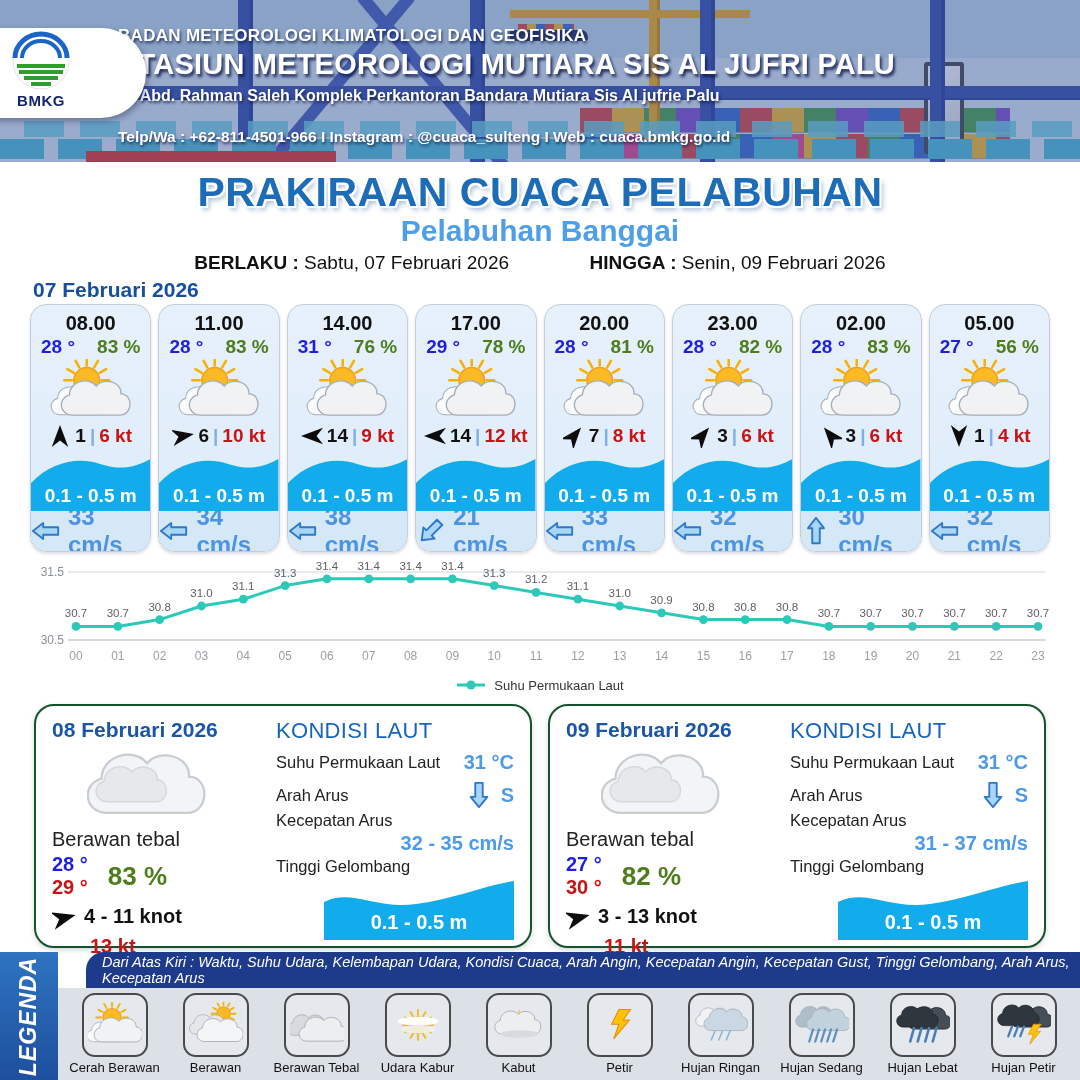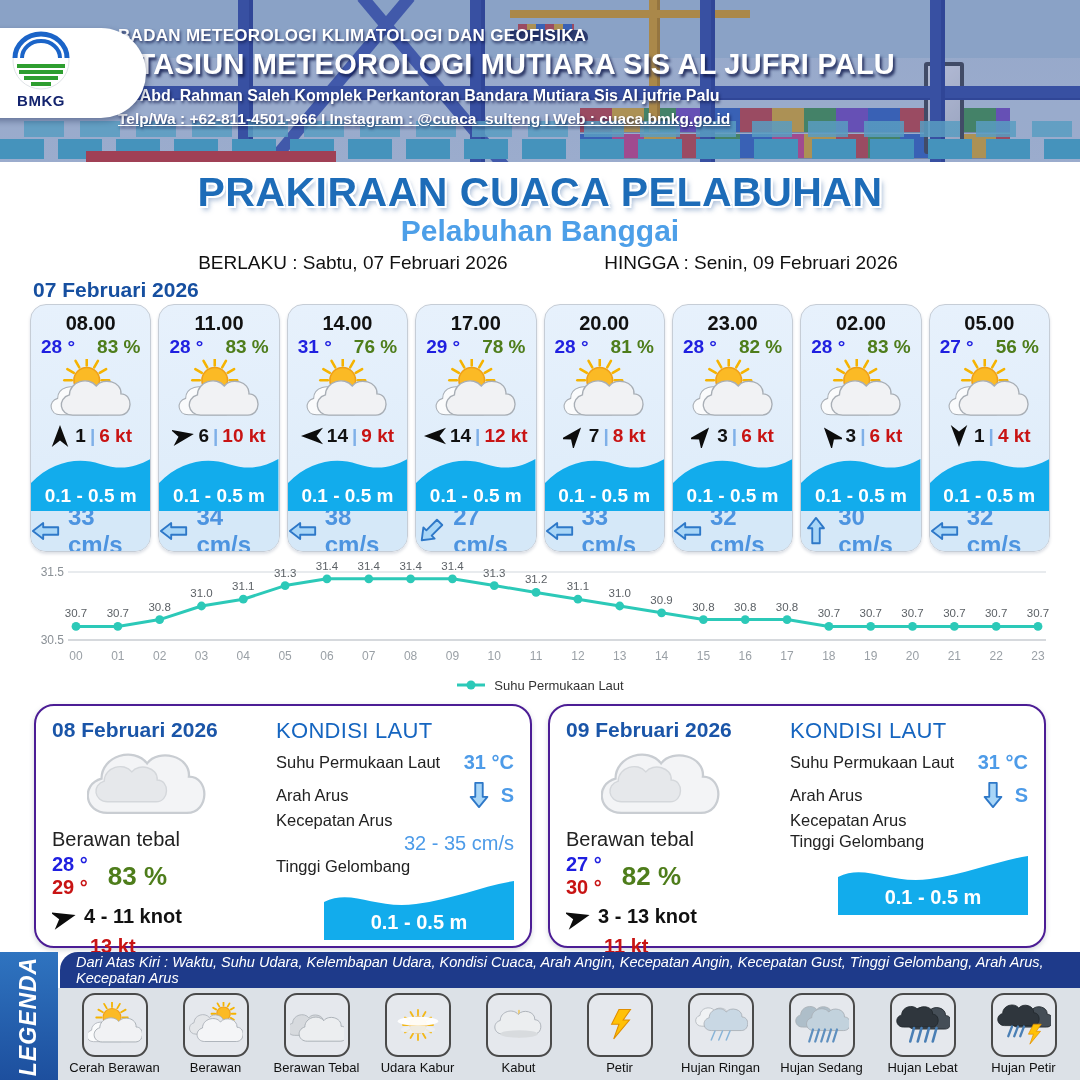--- a/index.html
+++ b/index.html
@@ -27,29 +27,29 @@
   .red-carpet{position:absolute;left:86px;bottom:0;width:250px;height:11px;background:#d2403c;}
   .tint{position:absolute;inset:0;background:rgba(45,66,145,.30);}
   .logo-pill{position:absolute;left:-34px;top:28px;width:146px;height:90px;background:#ffffff;
     border-radius:0 60px 60px 0;z-index:5;box-shadow:2px 3px 6px rgba(10,20,60,.35);padding-left:34px;}
   .logo-pill .bmkg-txt{display:block;text-align:center;width:82px;margin-top:-6px;
     font-weight:bold;font-size:15px;color:#14246e;letter-spacing:.5px;}
   .hdr-text{position:absolute;left:118px;top:26px;z-index:4;color:#fff;}
   .hdr-text .l1{font-size:17px;font-weight:bold;letter-spacing:.3px;text-shadow:1px 2px 3px rgba(15,25,75,.85);}
   .hdr-text .l2{font-size:29px;font-weight:800;letter-spacing:.2px;margin-top:2px;text-shadow:2px 3px 3px rgba(15,25,75,.85);}
   .hdr-text .l3{font-size:16px;font-weight:bold;margin-top:6px;text-shadow:1px 2px 3px rgba(15,25,75,.85);}
-  .hdr-text .l4{font-size:15.5px;font-weight:bold;margin-top:5px;text-shadow:1px 2px 3px rgba(15,25,75,.85);text-decoration:underline;}
+  .hdr-text .l4{font-size:15.5px;font-weight:bold;margin-top:23px;text-shadow:1px 2px 3px rgba(15,25,75,.85);}
   
   .title-wrap{text-align:center;padding-top:8px;}
   .main-title{font-size:41px;font-weight:800;color:#1d6cb8;letter-spacing:.5px;line-height:44px;
     text-shadow:-2px -2px 0 #fff,2px -2px 0 #fff,-2px 2px 0 #fff,2px 2px 0 #fff,3px 4px 5px rgba(125,155,195,.7);}
   .sub-title{font-size:30px;font-weight:800;color:#4d9fe8;line-height:34px;
     text-shadow:-1px -1px 0 #fff,1px -1px 0 #fff,-1px 1px 0 #fff,1px 1px 0 #fff;}
   .dates-line{font-size:19px;color:#111;margin-top:4px;}
-  .dates-line b{font-weight:400;margin-left:16px;}
+  .dates-line b{font-weight:700;}
   .dates-line .gap{display:inline-block;width:70px;}
   
   .hourly-date{margin:4px 0 2px 33px;font-size:21px;font-weight:bold;color:#164fa0;}
   .cards-row{display:flex;gap:7px;margin:0 30px;}
   .hcard{flex:1;height:246px;border:1px solid #c6cdd6;border-radius:16px;overflow:hidden;
     background:linear-gradient(#e7f1fc,#dcebf9);box-shadow:0 2px 3px rgba(60,80,110,.18);
     display:flex;flex-direction:column;}
   .hcard .t{font-size:20px;font-weight:bold;color:#111;text-align:center;padding-top:7px;height:26px;}
   .hcard .th{display:flex;justify-content:space-between;padding:0 10px;height:24px;font-size:19px;font-weight:bold;}
   .hcard .th .tv{color:#1f1fe0;} .hcard .th .hv{color:#4e7d1b;}
@@ -61,48 +61,48 @@
   .hcard .wavezone .wtxt{position:absolute;left:0;right:0;bottom:4px;text-align:center;
     color:#fff;font-size:19px;font-weight:bold;}
   .hcard .strip{height:40px;background:#d5e8f8;display:flex;align-items:center;justify-content:center;gap:7px;}
   .hcard .strip .cv{color:#4d94e0;font-size:24px;font-weight:bold;}
   
   .chart-wrap{margin:4px 30px 0 30px;}
   .chart-legend{display:flex;align-items:center;justify-content:center;gap:8px;height:18px;margin-top:-2px;}
   .chart-legend .lbl{font-size:13px;color:#333;}
   
   .daily-row{display:flex;gap:16px;margin:10px 34px 0 34px;}
-  .dcard{flex:1;height:244px;background:#fff;border:2px solid #4c1d95;border-radius:20px;
+  .dcard{flex:1;height:244px;background:#fff;border:2px solid #14532d;border-radius:20px;
     box-shadow:0 2px 5px rgba(80,95,115,.25);display:flex;padding:12px 16px;box-sizing:border-box;}
   .dcard .left{width:210px;display:flex;flex-direction:column;}
   .dcard .ddate{font-size:21px;font-weight:bold;color:#1a55a8;}
   .dcard .dic{height:84px;display:flex;align-items:center;justify-content:center;}
   .dcard .cond{font-size:20px;color:#222;margin-top:2px;}
   .dcard .temps{display:flex;align-items:center;gap:20px;margin-top:2px;}
   .dcard .temps .col{display:flex;flex-direction:column;line-height:23px;font-size:20px;font-weight:bold;}
   .dcard .tmin{color:#1f1fe0;} .dcard .tmax{color:#c81414;}
   .dcard .hum{font-size:26px;font-weight:bold;color:#4e7d1b;}
   .dcard .dwind{display:flex;gap:8px;margin-top:6px;font-size:20px;font-weight:bold;color:#111;}
   .dcard .dgust{margin:4px 0 0 38px;font-size:20px;font-weight:bold;color:#c81414;}
   .dcard .right{flex:1;padding-left:14px;display:flex;flex-direction:column;}
   .dcard .kl-head{font-size:22px;font-weight:400;color:#1565c0;letter-spacing:.3px;}
   .dcard .krow{display:flex;justify-content:space-between;align-items:center;margin-top:7px;}
   .dcard .klabel{font-size:16.5px;color:#222;}
   .dcard .kval{font-size:20px;font-weight:bold;color:#4d9be8;}
   .dcard .dirbox{display:flex;align-items:center;gap:10px;}
-  .dcard .spd{ text-align:right;font-size:20px;font-weight:normal;color:#4d9be8;margin-top:2px;}
+  .dcard .spd{ text-align:right;font-size:20px;font-weight:bold;color:#4d9be8;margin-top:2px;}
   .dcard .wavebox{position:relative;width:190px;height:60px;align-self:flex-end;margin-top:4px;}
   .dcard .wavebox .wtxt{position:absolute;left:0;right:0;bottom:6px;text-align:center;color:#fff;font-size:20px;font-weight:bold;}
   
   .legend{position:absolute;left:0;right:0;bottom:0;height:128px;}
   .leg-tab{position:absolute;left:0;top:0;bottom:0;width:58px;background:linear-gradient(#2f74c0,#1d4f9e);
     display:flex;align-items:center;justify-content:center;}
   .leg-tab span{transform:rotate(-90deg);white-space:nowrap;color:#fff;font-weight:800;font-style:italic;
     font-size:23px;letter-spacing:1px;}
-  .leg-caption{margin-left:60px;height:36px;background:#1e3a8a;border-top-left-radius:18px;
+  .leg-caption{margin-left:86px;height:36px;background:#1e3a8a;border-top-left-radius:18px;
     display:flex;align-items:center;padding-left:16px;color:#fff;font-style:italic;font-size:14.5px;}
   .leg-items{margin-left:58px;height:92px;background:#dce1e7;display:flex;padding:0 6px;}
   .leg-item{flex:1;display:flex;flex-direction:column;align-items:center;padding-top:5px;}
   .leg-box{width:62px;height:60px;border:2px solid #4a4a4a;border-radius:13px;background:rgba(255,255,255,.25);
     display:flex;align-items:center;justify-content:center;}
   .leg-label{font-size:13px;color:#111;margin-top:3px;white-space:nowrap;}
 </style>
 </head>
 <body>
 
@@ -341,21 +341,21 @@
     <div class="wavezone">
       <svg width="100%" height="62" viewBox="0 0 121 62" preserveAspectRatio="none">
         <path d="M0,34 C22,12 48,8 70,15 C92,22 106,18 121,10 L121,62 L0,62 Z" fill="#12ACEC"></path>
       </svg>
       <div class="wtxt">0.1 - 0.5 m</div>
     </div>
     <div class="strip">
       <svg width="30" height="22" viewBox="0 0 32 22" style="overflow:visible">
     <path d="M2,11 L13,2.5 L13,7 L29,7 L29,15 L13,15 L13,19.5 Z" fill="#A9D6F7" stroke="#2E78C8" stroke-width="2" stroke-linejoin="round" transform="rotate(-45 16 11)"></path>
         </svg>
-      <span class="cv">27 cm/s</span>
+      <span class="cv">21 cm/s</span>
     </div>
   </div>
   <div class="hcard">
     <div class="t">20.00</div>
     <div class="th">
       <span class="tv">28 °</span>
       <span class="hv">81 %</span>
     </div>
     <div class="ic">
         <svg viewBox="0 0 72 60" width="84" height="64">
@@ -716,20 +716,21 @@
         <span class="dirbox">
             <svg width="24" height="28" viewBox="0 0 24 30">
     <path d="M12,28 L3,17 L8,17 L8,2 L16,2 L16,17 L21,17 Z" fill="#A9D6F7" stroke="#2E78C8" stroke-width="2" stroke-linejoin="round"></path>
             </svg>
           <span class="kval">S</span>
         </span>
       </div>
       <div class="krow" style="margin-top:2px;">
         <span class="klabel">Kecepatan Arus</span>
       </div>
+      <div class="spd">31  - 37 cm/s</div>
       <div class="krow" style="margin-top:2px;">
         <span class="klabel">Tinggi Gelombang</span>
       </div>
       <div class="wavebox">
         <svg width="190" height="60" viewBox="0 0 190 60" preserveAspectRatio="none">
           <path d="M0,22 C28,8 52,30 92,24 C130,19 158,6 190,1 L190,60 L0,60 Z" fill="#12ACEC"></path>
         </svg>
         <div class="wtxt">0.1 - 0.5 m</div>
       </div>
     </div>

